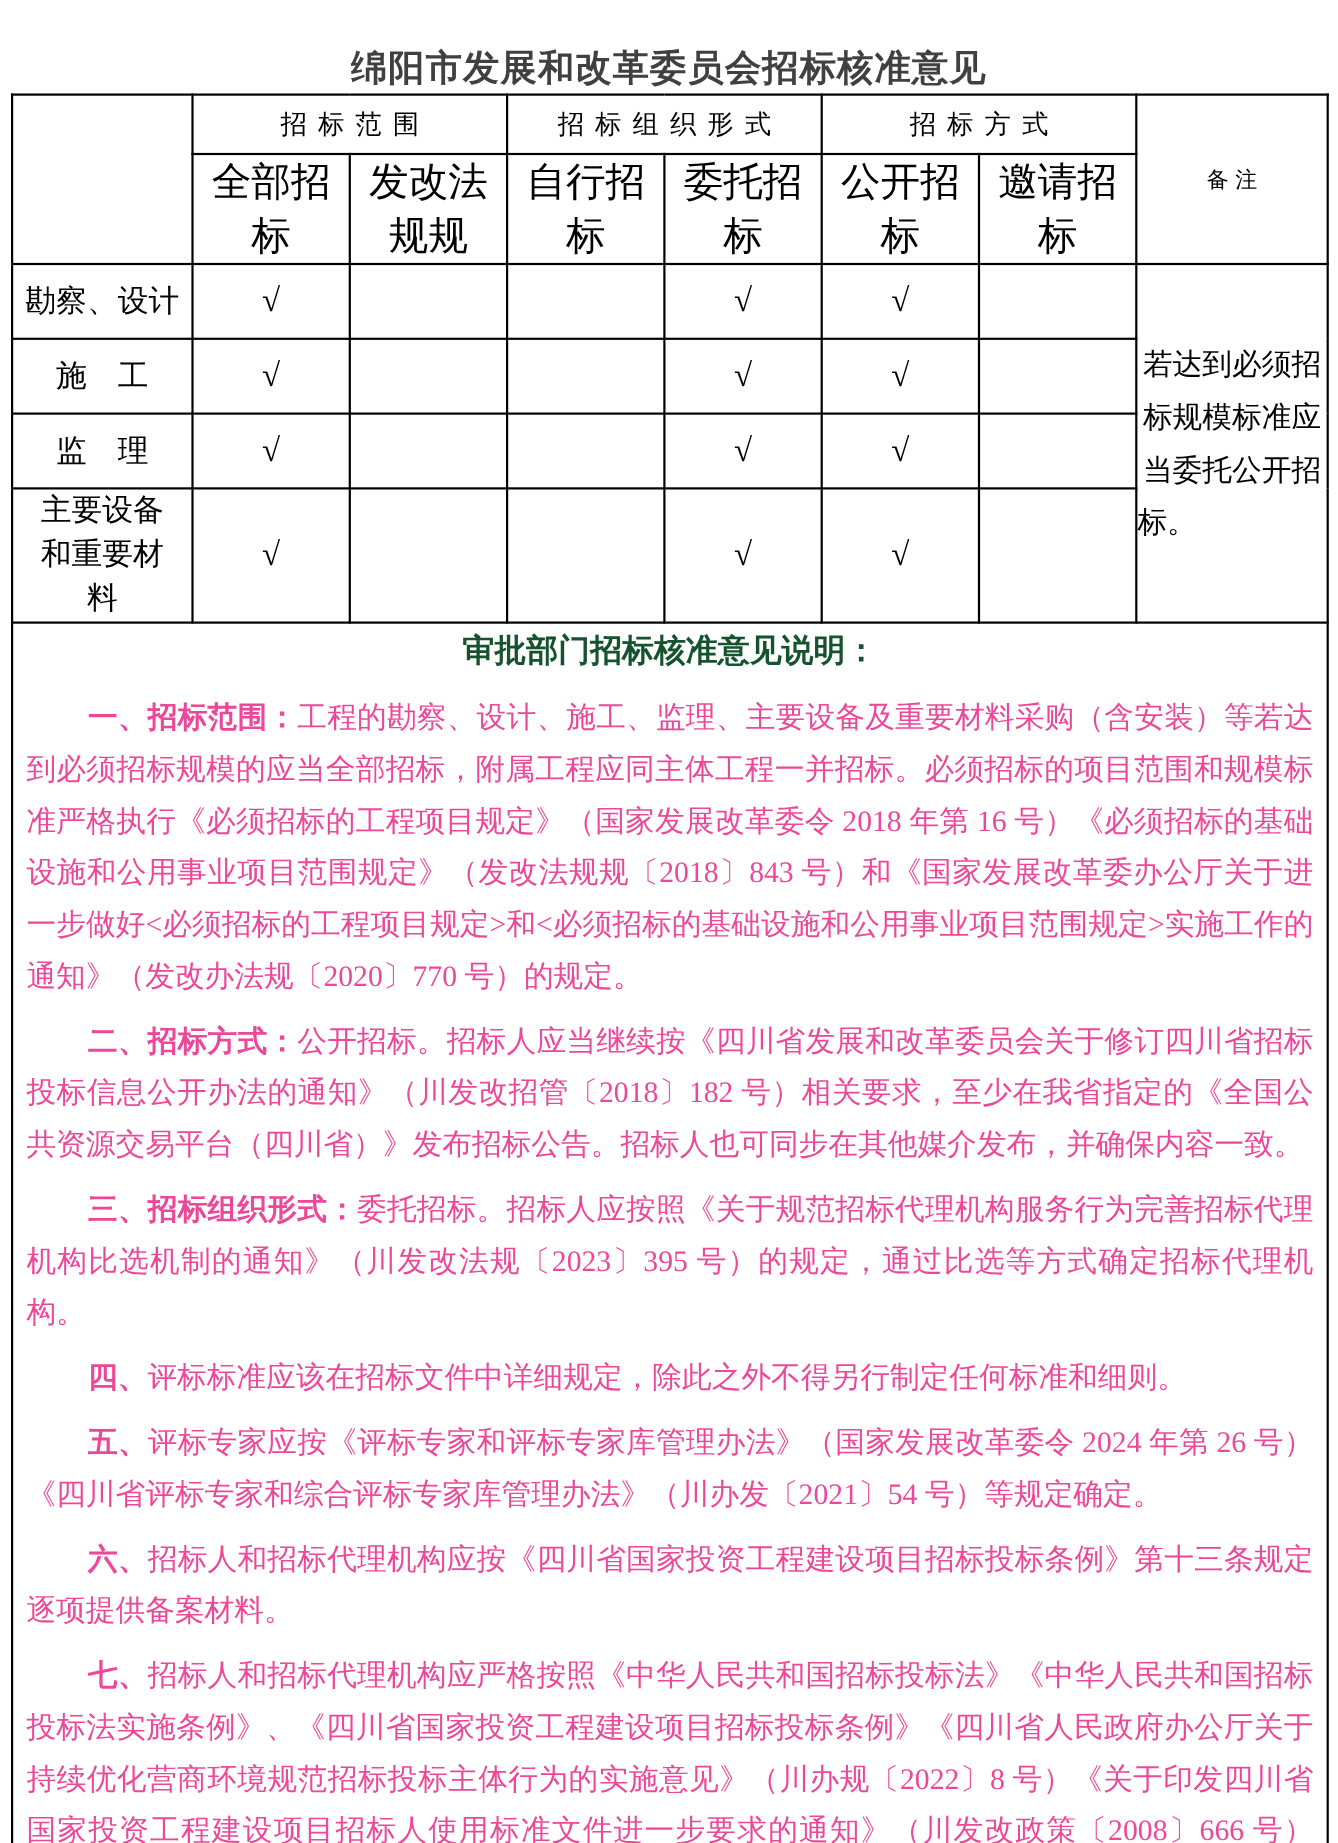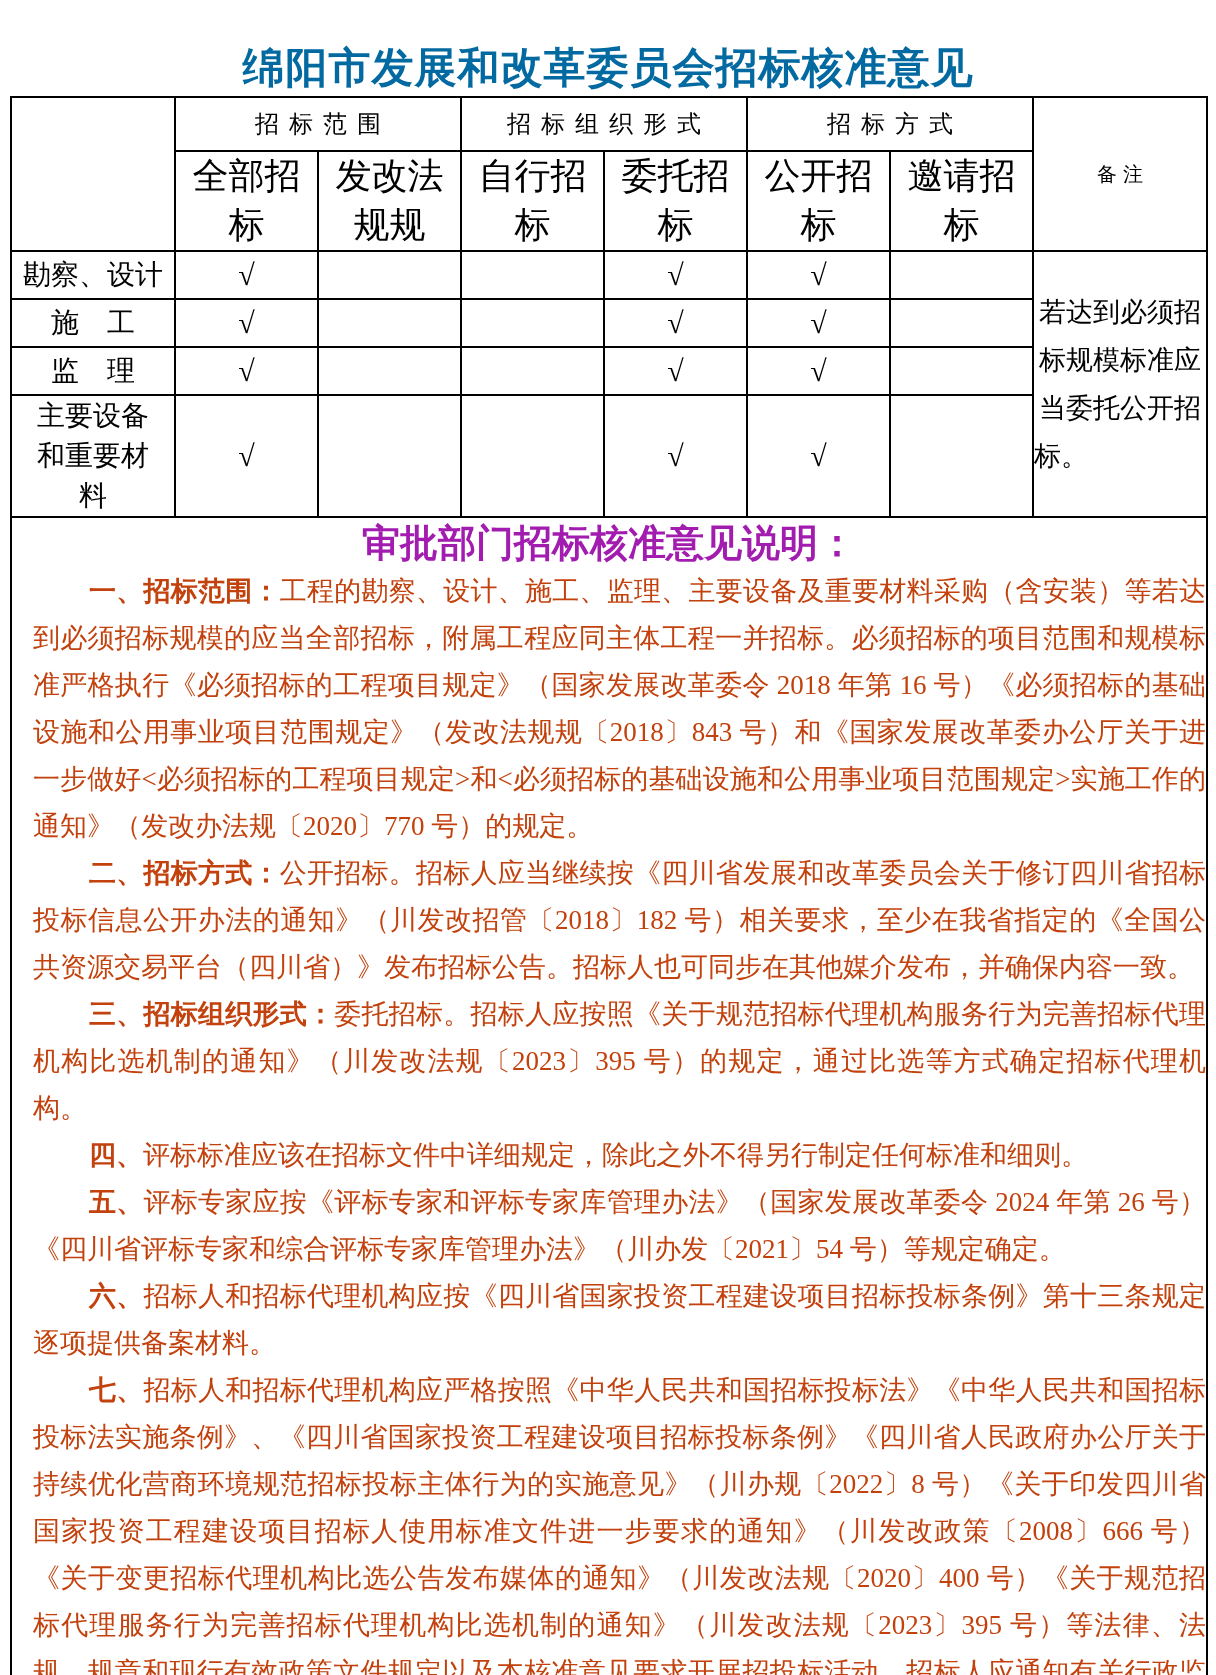--- a/index.html
+++ b/index.html
@@ -18,23 +18,23 @@
     font-weight: bold;
     font-size: 38px;
     margin: 6px 0 0 26px;
     color: #000;
   }
   .doc-title {
     margin: 30px 0 0 0;
     text-align: center;
     font-family: "Liberation Serif", "DejaVu Serif", serif;
     font-weight: bold;
-    font-size: 42px;
+    font-size: 33px;
     letter-spacing: 1px;
-    color: #0369a1;
+    color: #404040;
   }
   .project-line {
     margin: 44px 0 12px 26px;
     font-size: 28px;
     color: #000;
     white-space: nowrap;
   }
   .project-label {
     font-family: "Liberation Sans", "DejaVu Sans", sans-serif;
     font-weight: bold;
@@ -67,52 +67,51 @@
     font-size: 36px;
   }
   .remark-header {
     font-family: "Liberation Sans", "DejaVu Sans", sans-serif;
     font-weight: normal;
     font-size: 20px;
     letter-spacing: 6px;
     text-indent: 6px;
   }
   .row-label {
-    height: 48px;
+    height: 68px;
     font-size: 28px;
   }
   .row-label.tall { height: 90px; padding: 0 12px; line-height: 40px; }
   .check-cell { font-size: 30px; }
   .remark-cell {
     font-size: 27px;
     line-height: 48px;
     padding: 0 16px;
     text-align: justify;
     text-align-last: left;
   }
   .notes-cell {
     text-align: left;
     padding: 8px 22px 10px 22px;
   }
   .notes-heading {
     font-family: "Liberation Sans", "DejaVu Sans", sans-serif;
     font-weight: bold;
-    font-size: 38px;
+    font-size: 29px;
     line-height: 50px;
     margin: 0;
-    color: #a21caf;
+    color: #14532d;
   }
   p.note {
-    margin: 0;
+    margin: 12px;
     font-size: 27px;
     line-height: 47px;
     text-indent: 56px;
     text-align: justify;
-    color: #c2410c;
-    padding-left: 21px;
+    color: #ec4899;
   }
   .note-lead {
     font-family: "Liberation Sans", "DejaVu Sans", sans-serif;
     font-weight: bold;
   }
 </style>
 </head>
 <body>
 
 <div class="page">

